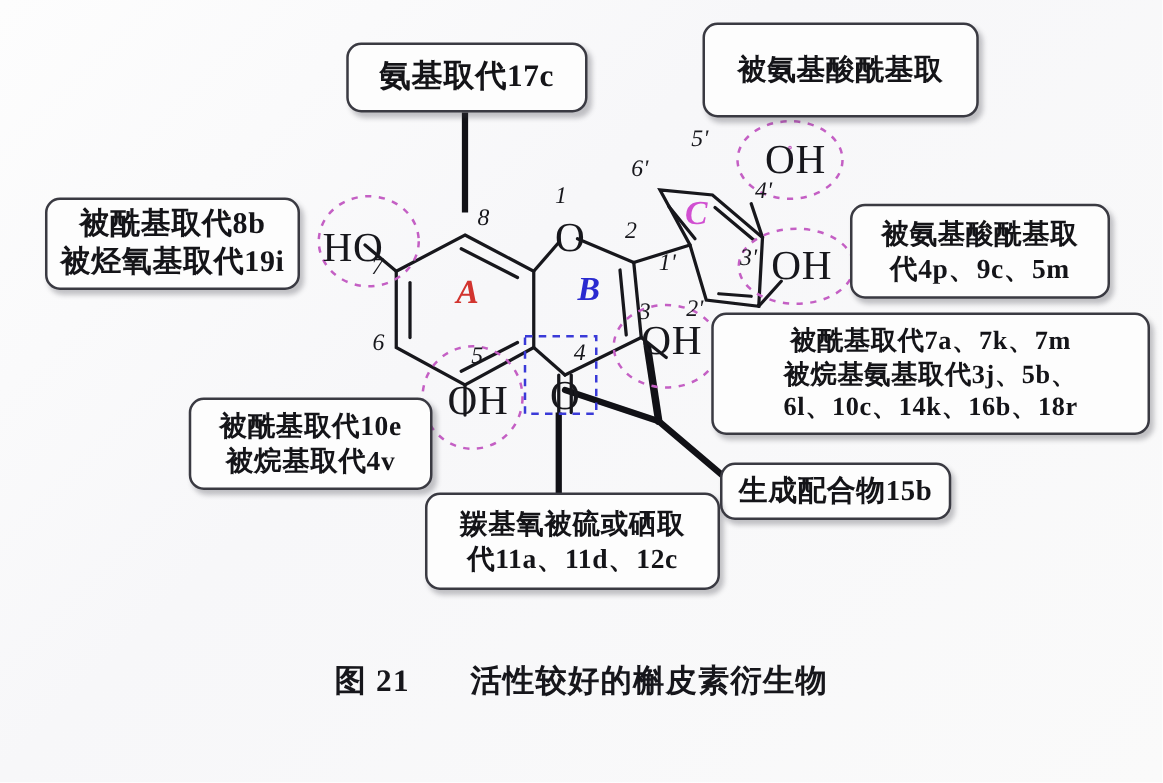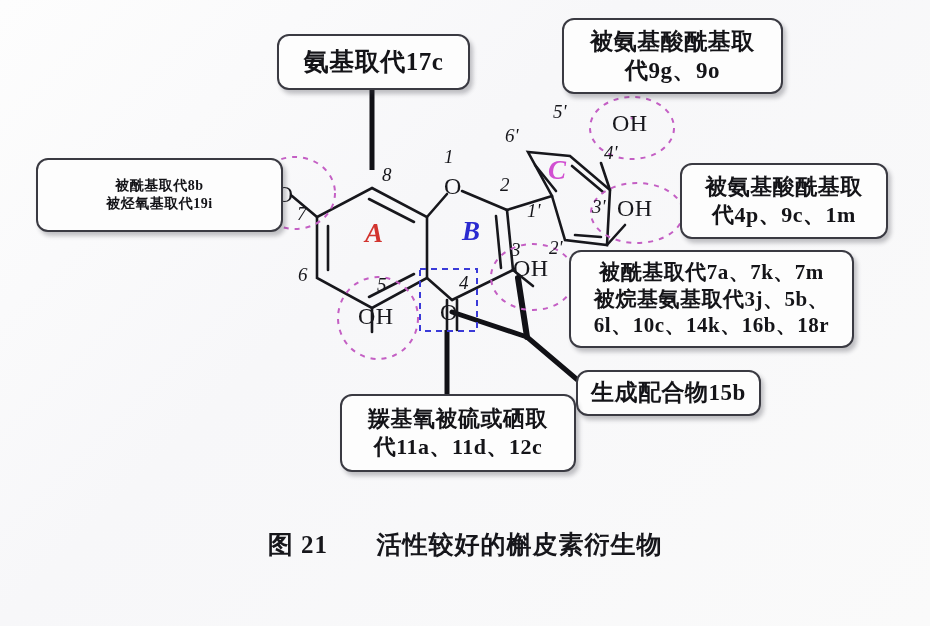--- a/index.html
+++ b/index.html
@@ -56,21 +56,21 @@
 
   
   .atxt {
     position: absolute;
     z-index: 5;
     font-family: "Liberation Serif", "DejaVu Serif", serif;
     color: #17171c;
     white-space: nowrap;
   }
   .num { font-size: 19px; font-style: italic; }
-  .grp { font-size: 24px; letter-spacing: 0.5px; }
+  .grp { font-size: 33px; letter-spacing: 0.5px; }
   .ringlbl { font-size: 27px; font-weight: bold; font-style: italic; }
 
   
   .caption {
     position: absolute;
     left: 0;
     width: 930px;
     text-align: center;
     color: #16161b;
     font-weight: bold;
@@ -175,39 +175,42 @@
   <span class="atxt ringlbl" style="left:365px; top:218px; color:#d2342f;">A</span>
   <span class="atxt ringlbl" style="left:462px; top:216px; color:#2a2ad0;">B</span>
   <span class="atxt ringlbl" style="left:548px; top:155px; color:#d14fd1;">C</span>
 
   <div class="callout" style="left:277px; top:34px; width:193px; height:56px; font-size:25px;">
     <span class="ln">氨基取代17c</span>
   </div>
 
   <div class="callout" style="left:562px; top:18px; width:221px; height:76px; font-size:23px;">
     <span class="ln">被氨基酸酰基取</span>
-    <span class="ln">代9g、9o</span>
-  </div>
-
-  <div class="callout" style="left:36px; top:158px; width:247px; height:74px; font-size:14px;">
+  </div>
+
+  <div class="callout" style="left:36px; top:158px; width:204px; height:74px; font-size:24px;">
     <span class="ln">被酰基取代8b</span>
     <span class="ln">被烃氧基取代19i</span>
   </div>
 
   <div class="callout" style="left:680px; top:163px; width:208px; height:76px; font-size:22px;">
     <span class="ln">被氨基酸酰基取</span>
-    <span class="ln">代4p、9c、1m</span>
-  </div>
-
-  <div class="callout" style="left:569px; top:250px; width:285px; height:98px; font-size:21px;">
+    <span class="ln">代4p、9c、5m</span>
+  </div>
+
+  <div class="callout" style="left:569px; top:250px; width:351px; height:98px; font-size:21px;">
     <span class="ln">被酰基取代7a、7k、7m</span>
     <span class="ln">被烷基氨基取代3j、5b、</span>
     <span class="ln">6l、10c、14k、16b、18r</span>
   </div>
 
+  <div class="callout" style="left:151px; top:318px; width:195px; height:74px; font-size:22px;">
+    <span class="ln">被酰基取代10e</span>
+    <span class="ln">被烷基取代4v</span>
+  </div>
 
   <div class="callout" style="left:576px; top:370px; width:185px; height:46px; font-size:23px;text-align:right;">
     <span class="ln">生成配合物15b</span>
   </div>
 
   <div class="callout" style="left:340px; top:394px; width:236px; height:78px; font-size:22px;">
     <span class="ln">羰基氧被硫或硒取</span>
     <span class="ln">代11a、11d、12c</span>
   </div>
 

